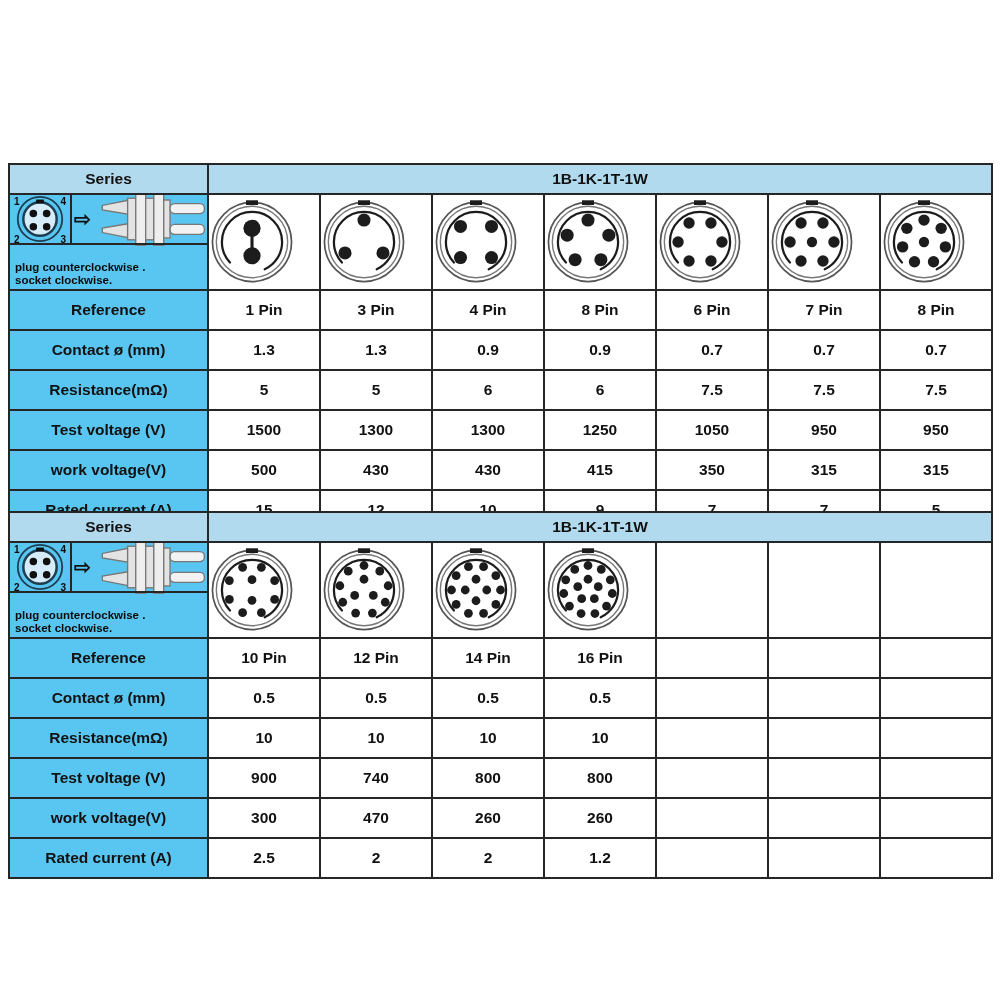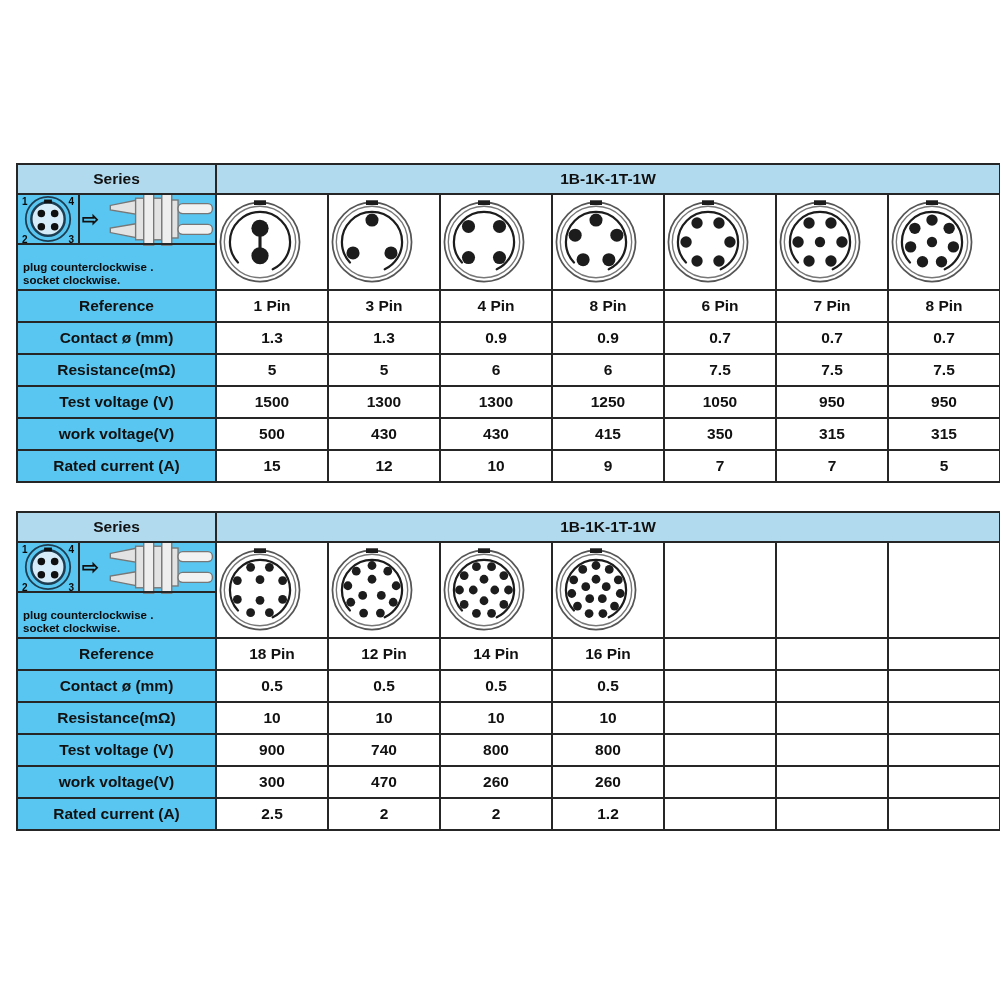--- a/index.html
+++ b/index.html
@@ -1,26 +1,26 @@
 <!DOCTYPE html>
 <html style="--header-blue: #B1DAEE; --label-cyan: #58C6F0; --border: #262626;"><head>
 <meta charset="utf-8">
 <style>
   html,body{margin:0;padding:0;background:#fff;}
   body{width:1000px;height:1000px;font-family:"Liberation Sans",sans-serif;color:#111;}
   .page{position:relative;width:1000px;height:1000px;background:#fff;overflow:hidden;}
-  .spec-table-wrap{position:absolute;left:16px;width:983px;}
+  .spec-table-wrap{position:absolute;left:8px;width:983px;}
   #table0{top:163px;}
   #table1{top:511px;}
   table.spec{border-collapse:collapse;width:100%;table-layout:fixed;}
   table.spec td,table.spec th{border:2px solid var(--border,#262626);padding:0;overflow:hidden;}
   .series-label,.series-value{background:var(--header-blue,#B1DAEE);font-weight:bold;font-size:15.5px;text-align:center;color:#111;height:28px;}
   .label-cell{background:var(--label-cyan,#58C6F0);font-weight:bold;font-size:15.5px;text-align:center;color:#111;}
   .value-cell{background:#fff;font-weight:bold;font-size:15.5px;text-align:center;color:#111;}
-  .ref-row,.spec-row{height:32px;}
+  .ref-row,.spec-row{height:40px;}
   .img-row{height:94px;}
   .pin-cell{background:#fff;text-align:center;vertical-align:middle;}
   .conn-cell{background:var(--label-cyan,#58C6F0);vertical-align:top;}
   .conn-inner{display:flex;flex-direction:column;height:94px;}
   .conn-top{display:flex;flex:1;min-height:0;align-items:center;}
   .face-box{width:66px;height:100%;display:flex;align-items:center;justify-content:center;border-right:2px solid var(--border,#262626);box-sizing:border-box;}
   .plug-box{flex:1;height:100%;display:flex;align-items:center;justify-content:flex-start;gap:2px;padding-left:2px;}
   .arrow-glyph{font-size:20px;font-weight:bold;color:#111;line-height:1;}
   .conn-note{border-top:2px solid var(--border,#262626);padding:16px 5px 2px 5px;font-size:11.5px;font-weight:bold;line-height:1.15;text-align:left;color:#0a0a0a;}
   svg{display:block;}
@@ -382,21 +382,21 @@
                 <circle cx="-7.35" cy="10.11" r="5.1" fill="#1c1c1c"></circle>
                 <circle cx="-11.89" cy="-3.86" r="5.1" fill="#1c1c1c"></circle>
               </svg>
             </td>
             <td class="pin-cell"></td>
             <td class="pin-cell"></td>
             <td class="pin-cell"></td>
           </tr>
           <tr class="ref-row">
             <td class="label-cell">Reference</td>
-            <td class="value-cell">18 Pin</td>
+            <td class="value-cell">10 Pin</td>
             <td class="value-cell">12 Pin</td>
             <td class="value-cell">14 Pin</td>
             <td class="value-cell">16 Pin</td>
             <td class="value-cell"></td>
             <td class="value-cell"></td>
             <td class="value-cell"></td>
           </tr>
           <tr class="spec-row">
             <td class="label-cell">Contact ø (mm)</td>
             <td class="value-cell">0.5</td>

